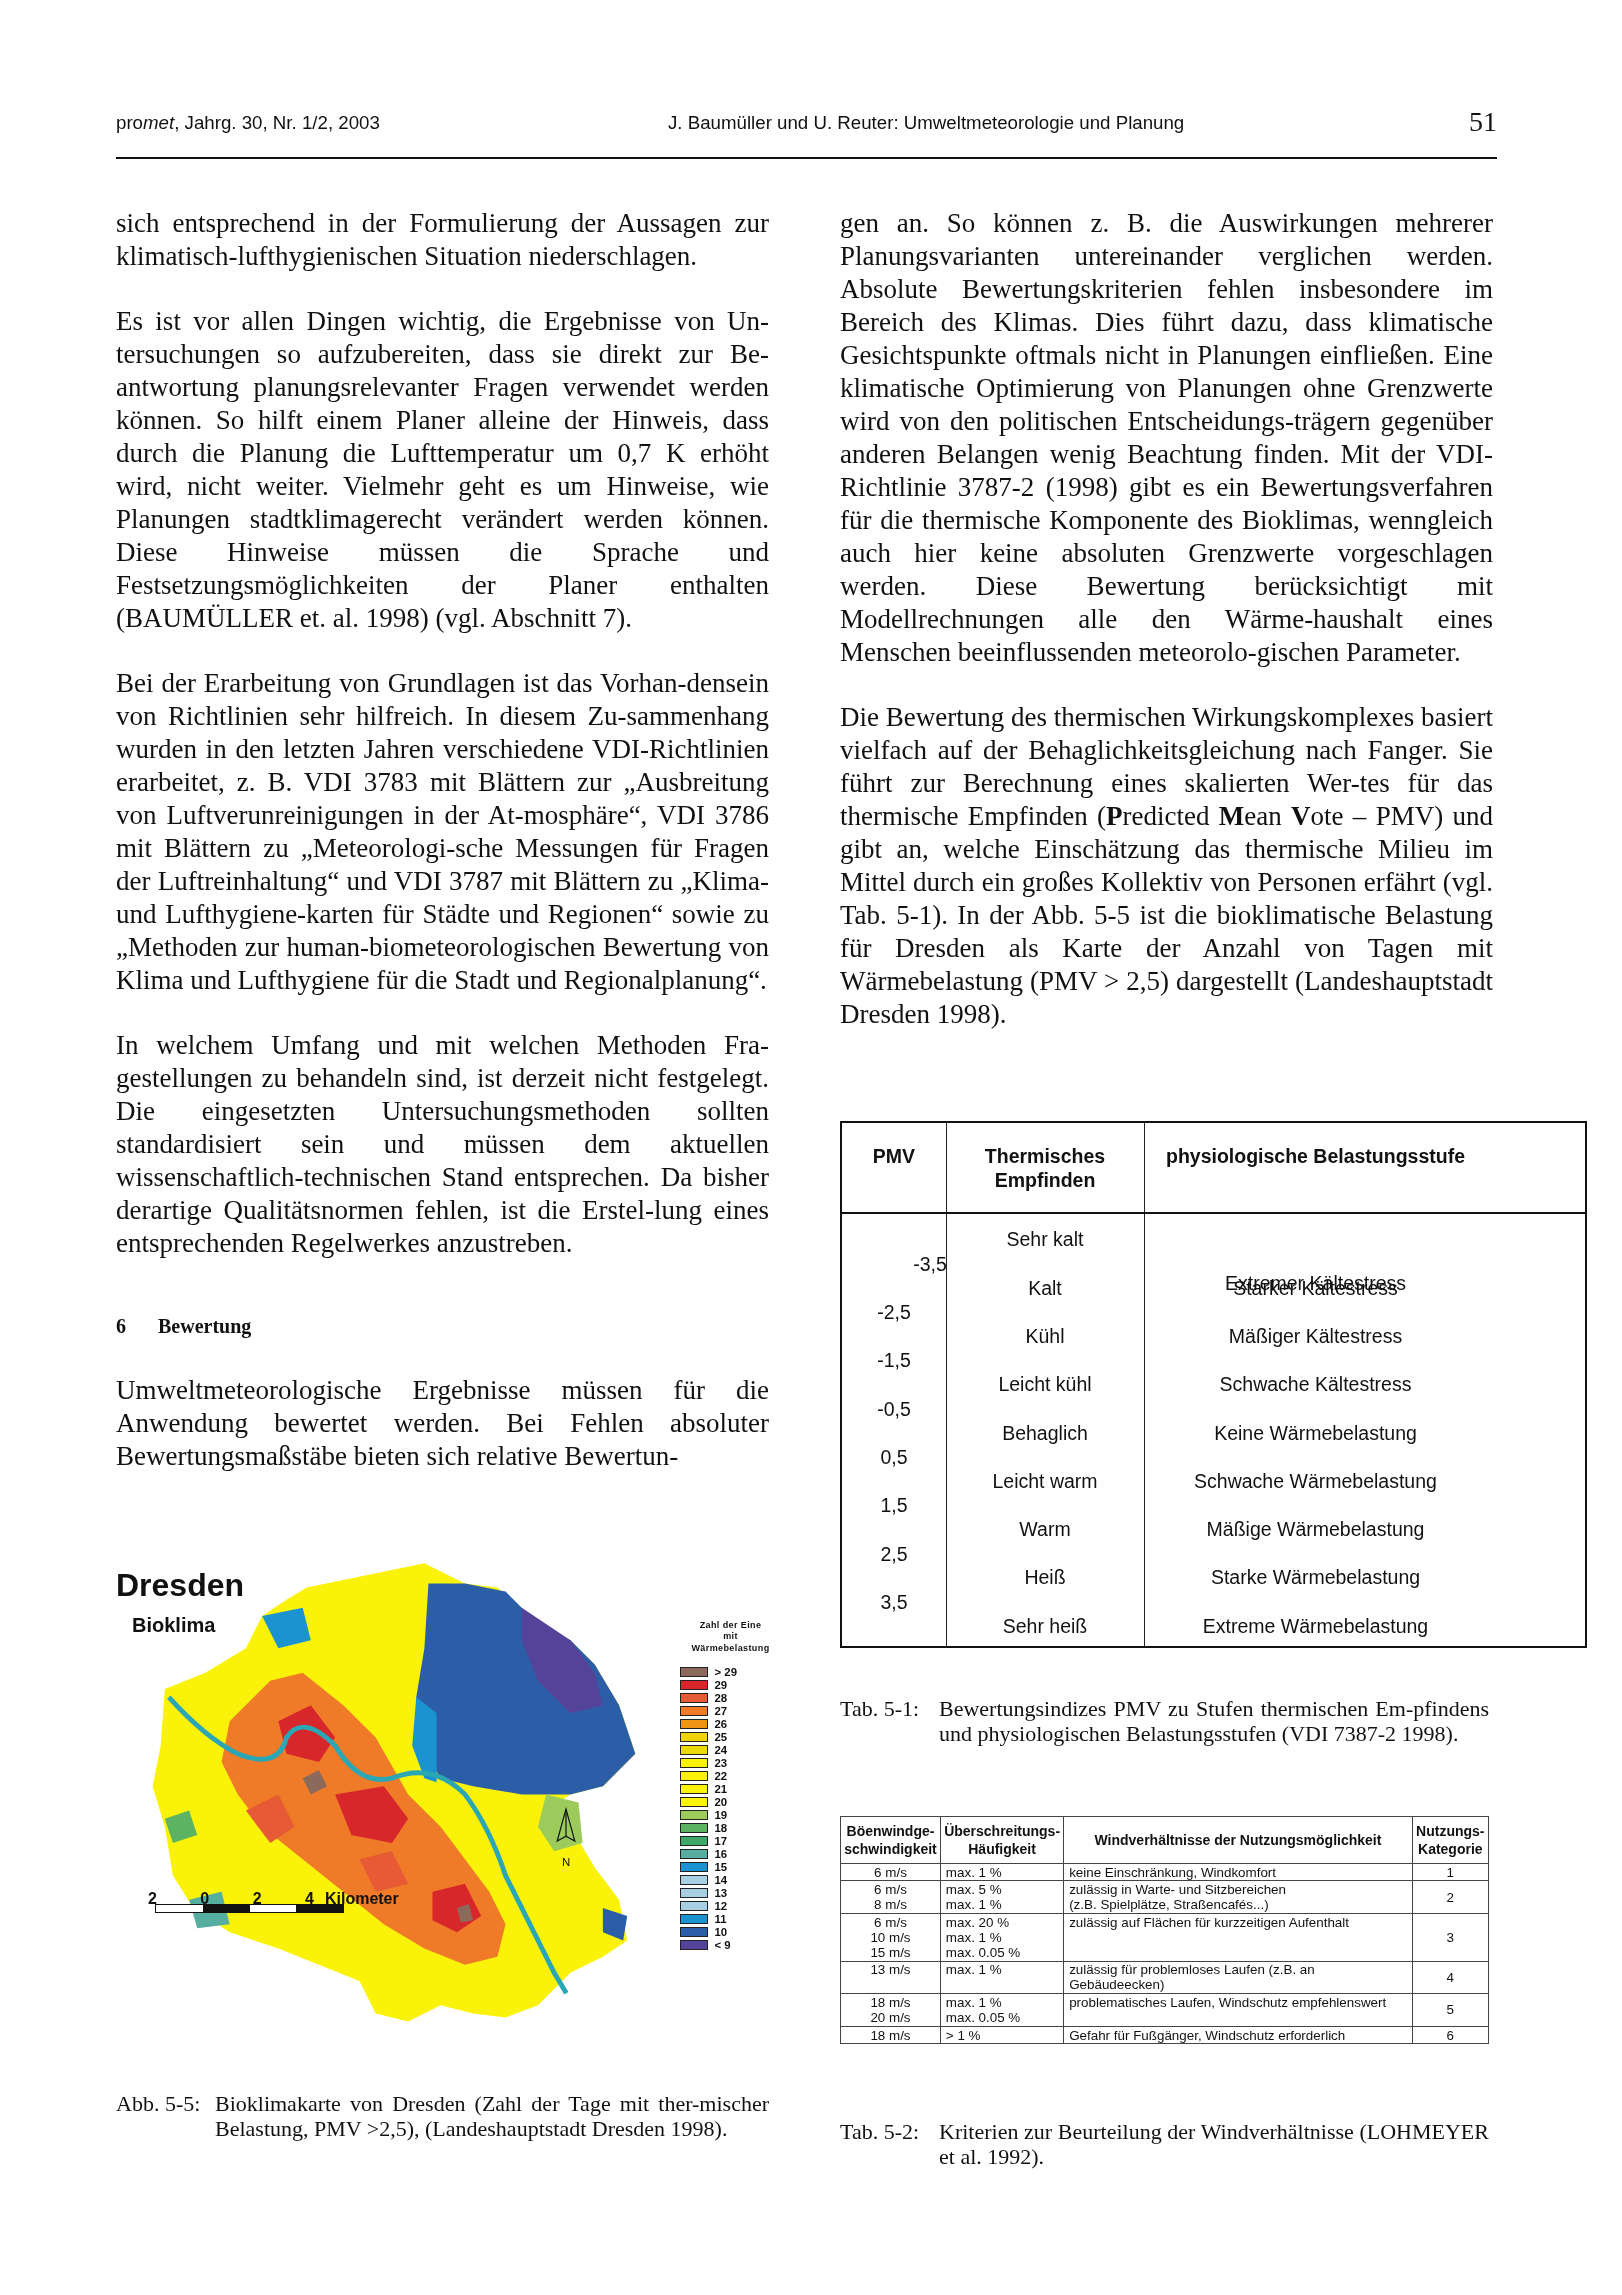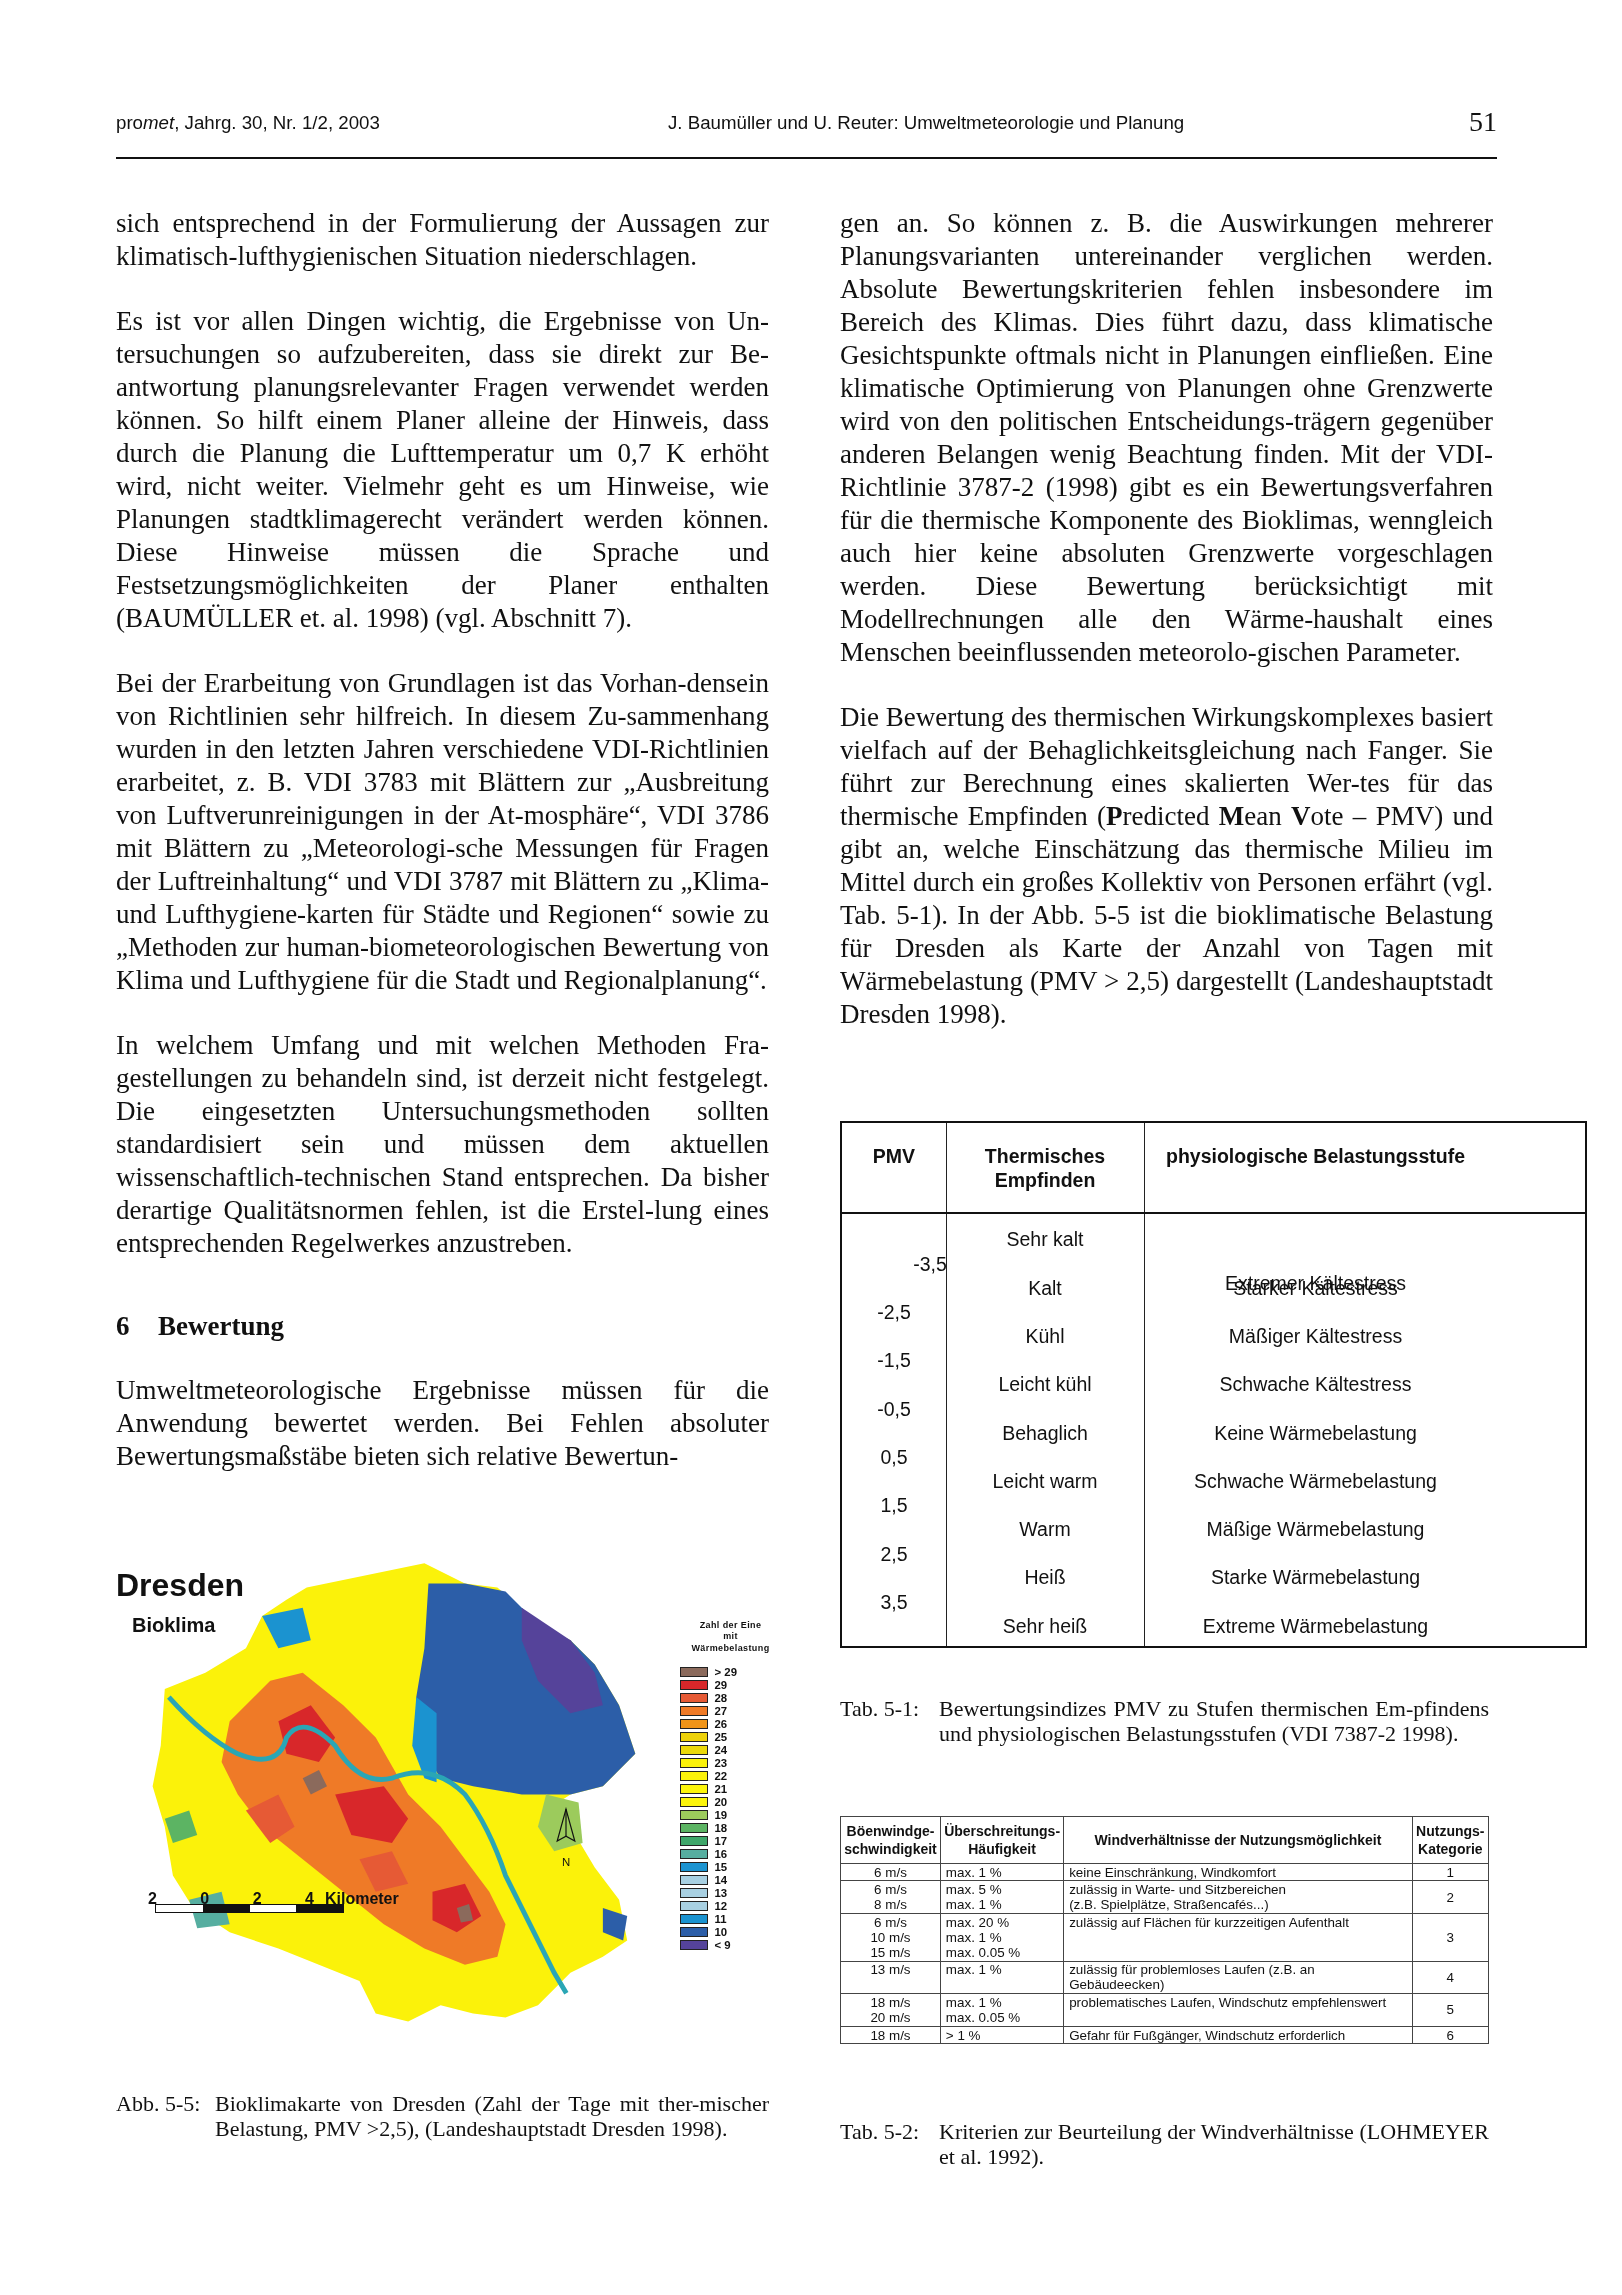--- a/index.html
+++ b/index.html
@@ -13,21 +13,21 @@
   .hdr-left b { font-weight: normal; }
   .hdr-center { position: absolute; left: 552px; top: 0; font-size: 18.7px; }
   .hdr-right { position: absolute; right: 0; top: -6.5px; font-size: 28px; }
   .rule { position: absolute; left: 116px; top: 157px; width: 1381px; height: 2.4px; background: #111; }
 
   
   .col { position: absolute; top: 207px; width: 653px; }
   .col-left { left: 116px; }
   .col-right { left: 840px; }
   .para { font-size: 27px; line-height: 33px; text-align: justify; margin: 0 0 32px 0; hyphens: manual; }
-  .section-title { font-size: 27px; font-weight: bold; margin: 50px 0 32px 0; line-height: 32px; }
+  .section-title { font-size: 20px; font-weight: bold; margin: 50px 0 32px 0; line-height: 32px; }
   .section-title .num { display: inline-block; width: 42px; }
 
   
   .figure { position: absolute; left: 116px; top: 1551px; width: 665px; height: 503px; }
   .map-title { position: absolute; left: 0; top: 16px; font-size: 32px; font-weight: bold; }
   .map-sub { position: absolute; left: 16px; top: 63px; font-size: 20px; font-weight: bold; }
   .map-svg { position: absolute; left: 0; top: 0; }
   .legend { position: absolute; left: 564px; top: 69px; width: 101px; }
   .legend-title { font-size: 9px; font-weight: bold; text-align: center; line-height: 11.4px; margin-bottom: 11.4px; letter-spacing: 0.4px; }
   .legend-item { display: flex; align-items: center; height: 13px; }

